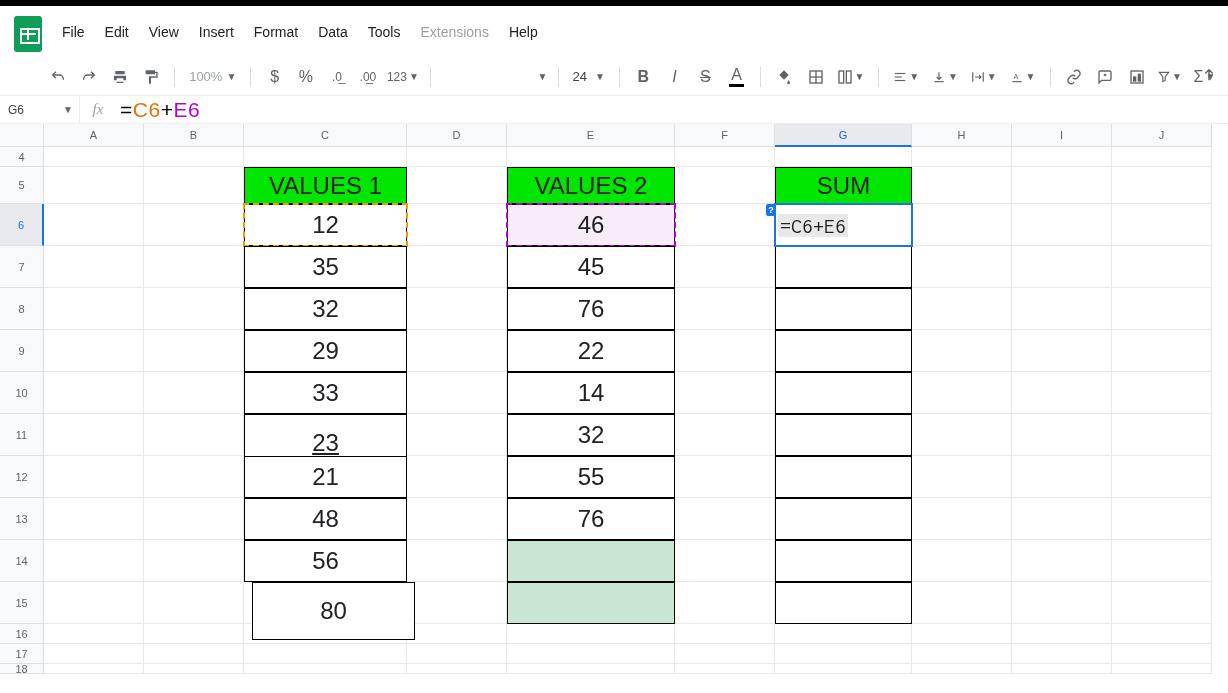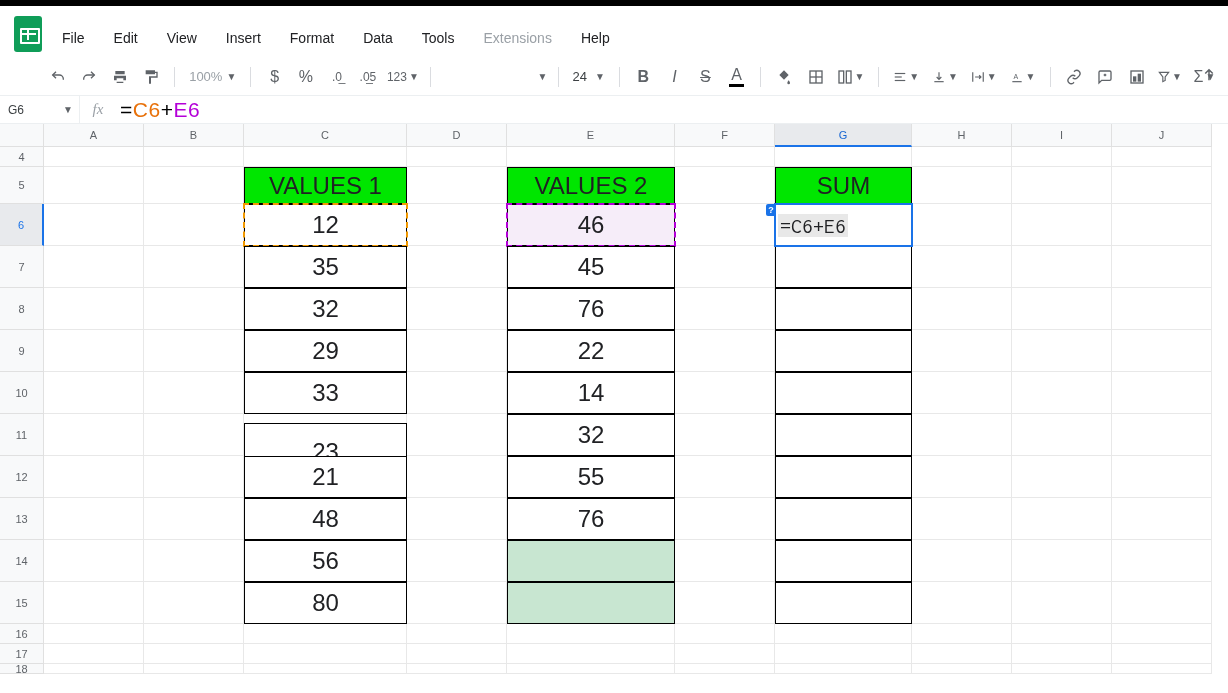--- a/index.html
+++ b/index.html
@@ -10,21 +10,21 @@
   .titlebar { display:flex; align-items:flex-start; padding:8px 8px 0 8px; height:52px; }
   .logo { width:40px; height:40px; display:flex; align-items:center; justify-content:center; }
   .logo-inner { width:28px; height:36px; background:#0f9d58; border-radius:3px; position:relative; }
   .logo-inner::before { content:""; position:absolute; top:12px; left:6px; width:16px; height:12px; border:2px solid #fff; border-radius:1px;}
   .logo-inner::after { content:""; position:absolute; left:13px; top:12px; width:2px; height:12px; background:#fff;}
   .logo-line { position:absolute; left:6px; top:17px; width:16px; height:2px; background:#fff;}
   .title-area { display:flex; flex-direction:column; margin-left:6px; }
   .title-row { display:flex; align-items:center; gap:10px; }
   .doc-name { font-size:18px; color:#5f6368; padding:2px 4px; }
   .title-icon { color:#5f6368; font-size:16px; }
-  .menubar { display:flex; gap:13px; margin-top:12px; }
+  .menubar { display:flex; gap:4px; margin-top:6px; }
   .menuitem { font-size:14px; padding:4px 8px; color:#202124; border-radius:4px; cursor:pointer;}
   .menuitem.dis { color:#9aa0a6; }
 
   
   .toolbar { height:38px; border-bottom:1px solid #eceff1; display:flex; align-items:center; padding:0 8px 0 44px; gap:4px; position:relative;}
   .tbtn { width:28px; height:28px; display:flex; align-items:center; justify-content:center; color:#5f6368; border-radius:4px; cursor:pointer; font-size:16px;}
   .sep { width:1px; height:20px; background:#dadce0; margin:0 6px;}
   .zoom { font-size:13px; color:#9aa0a6; padding:0 4px; display:flex; align-items:center; gap:4px;}
   .fontsize { font-size:13px; color:#3c4043; padding:0 4px; display:flex; align-items:center; gap:8px;}
   .dd { font-size:10px; color:#5f6368;}
@@ -114,21 +114,21 @@
     </div>
   <div class="sep"></div>
   <div class="zoom">
       <span>100%</span>
       <span class="dd">▼</span>
     </div>
   <div class="sep"></div>
   <div class="tbtn">$</div>
   <div class="tbtn">%</div>
   <div class="tbtn" style="font-size:12px">.0̲</div>
-  <div class="tbtn" style="font-size:12px">.0̲5</div>
+  <div class="tbtn" style="font-size:12px">.0̲0</div>
   <div class="tbtn" style="font-size:12px;width:36px">123<span class="dd" style="margin-left:2px">▼</span></div>
   <div class="sep"></div>
   <div class="font-sel">
       <span class="dd">▼</span>
     </div>
   <div class="sep"></div>
   <div class="fontsize">
       <span>24</span>
       <span class="dd">▼</span>
     </div>
@@ -425,25 +425,25 @@
       <div class="cell" style="left: 968px; top: 517px; width: 100px; height: 10px; z-index: 0;"></div>
       <div class="cell" style="left: 1068px; top: 517px; width: 100px; height: 10px; z-index: 0;"></div>
       <div class="cell hdr-cell bordered" style="left: 200px; top: 20px; width: 163px; height: 37px; z-index: 2;">VALUES 1</div>
       <div class="cell hdr-cell bordered" style="left: 463px; top: 20px; width: 168px; height: 37px; z-index: 2;">VALUES 2</div>
       <div class="cell hdr-cell bordered" style="left: 731px; top: 20px; width: 137px; height: 37px; z-index: 2;">SUM</div>
       <div class="cell bordered c6-dash" style="left: 200px; top: 57px; width: 163px; height: 42px; z-index: 2;">12</div>
       <div class="cell bordered" style="left: 200px; top: 99px; width: 163px; height: 42px; z-index: 2;">35</div>
       <div class="cell bordered" style="left: 200px; top: 141px; width: 163px; height: 42px; z-index: 2;">32</div>
       <div class="cell bordered" style="left: 200px; top: 183px; width: 163px; height: 42px; z-index: 2;">29</div>
       <div class="cell bordered" style="left: 200px; top: 225px; width: 163px; height: 42px; z-index: 2;">33</div>
-      <div class="cell bordered" style="left: 200px; top: 276px; width: 163px; height: 58px; z-index: 2; text-decoration: underline;">23</div>
+      <div class="cell bordered" style="left: 200px; top: 267px; width: 163px; height: 58px; z-index: 2; text-decoration: underline;">23</div>
       <div class="cell bordered" style="left: 200px; top: 309px; width: 163px; height: 42px; z-index: 2;">21</div>
       <div class="cell bordered" style="left: 200px; top: 351px; width: 163px; height: 42px; z-index: 2;">48</div>
       <div class="cell bordered" style="left: 200px; top: 393px; width: 163px; height: 42px; z-index: 2;">56</div>
-      <div class="cell bordered" style="left: 200px; top: 435px; width: 163px; height: 42px; z-index: 2; text-align: right;">80</div>
+      <div class="cell bordered" style="left: 208px; top: 435px; width: 163px; height: 58px; z-index: 2; text-align: right;">80</div>
       <div class="cell bordered e6-dash" style="left: 463px; top: 57px; width: 168px; height: 42px; z-index: 2;">46</div>
       <div class="cell bordered" style="left: 463px; top: 99px; width: 168px; height: 42px; z-index: 2;">45</div>
       <div class="cell bordered" style="left: 463px; top: 141px; width: 168px; height: 42px; z-index: 2;">76</div>
       <div class="cell bordered" style="left: 463px; top: 183px; width: 168px; height: 42px; z-index: 2;">22</div>
       <div class="cell bordered" style="left: 463px; top: 225px; width: 168px; height: 42px; z-index: 2;">14</div>
       <div class="cell bordered" style="left: 463px; top: 267px; width: 168px; height: 42px; z-index: 2;">32</div>
       <div class="cell bordered" style="left: 463px; top: 309px; width: 168px; height: 42px; z-index: 2;">55</div>
       <div class="cell bordered" style="left: 463px; top: 351px; width: 168px; height: 42px; z-index: 2;">76</div>
       <div class="cell bordered mint" style="left: 463px; top: 393px; width: 168px; height: 42px; z-index: 2;"></div>
       <div class="cell bordered mint" style="left: 463px; top: 435px; width: 168px; height: 42px; z-index: 2;"></div>

